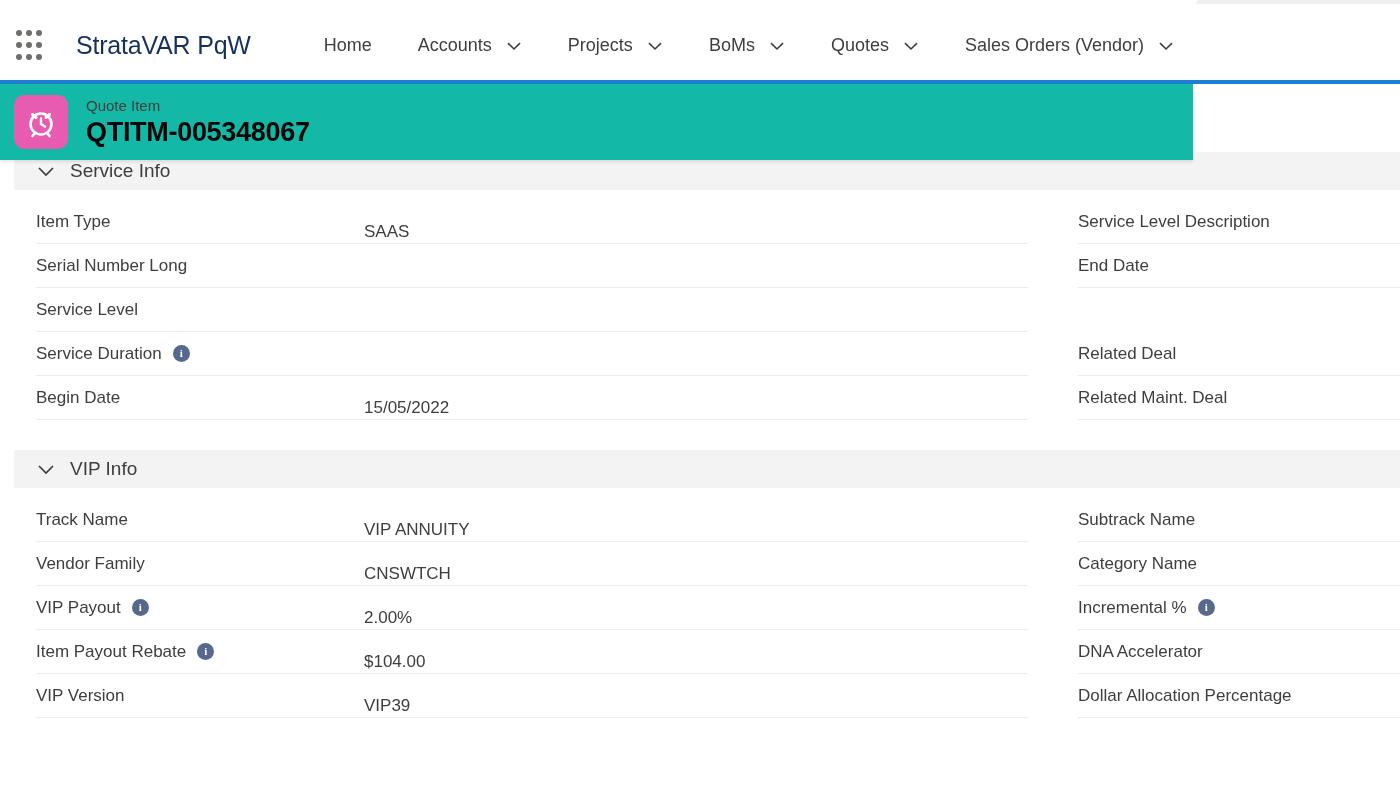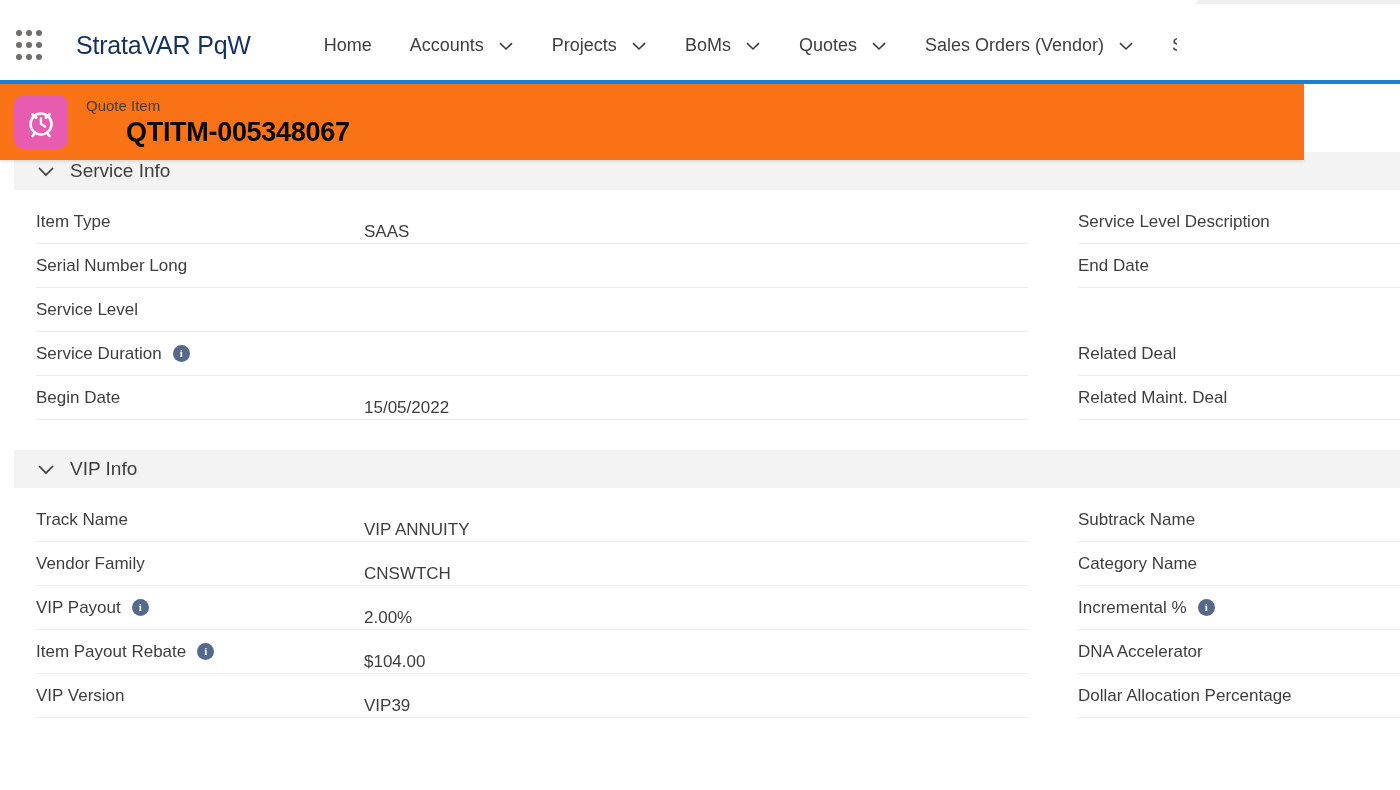--- a/index.html
+++ b/index.html
@@ -80,21 +80,21 @@
     color: #16325c;
     font-weight: 400;
     margin-left: 26px;
     letter-spacing: -0.2px;
   }
 
   .nav-items {
     display: flex;
     align-items: flex-start;
     margin-left: 56px;
-    gap: 4px;
+    gap: 12px;
   }
   .nav-item {
     display: flex;
     align-items: center;
     font-size: 18px;
     color: #3e3e3c;
     padding: 0 17px;
     height: 46px;
     cursor: pointer;
   }
@@ -103,23 +103,23 @@
     margin-left: 14px;
     display: inline-block;
     width: 16px; height: 16px;
   }
   .nav-caret svg { display: block; }
 
   
   .record-header {
     position: absolute;
     top: 84px; left: 0;
-    width: 1304px;
+    width: 1193px;
     height: 76px;
-    background: #f97316;
+    background: #14b8a6;
     display: flex;
     align-items: center;
     box-shadow: 0 2px 3px rgba(0,0,0,0.10);
     z-index: 5;
   }
   .record-icon {
     width: 54px; height: 54px;
     border-radius: 10px;
     background: #e75cb0;
     margin-left: 14px;
@@ -139,21 +139,20 @@
     font-size: 15px;
     color: #3e3e3c;
     line-height: 20px;
   }
   .record-name {
     font-size: 27px;
     font-weight: bold;
     color: #080707;
     line-height: 32px;
     letter-spacing: -0.3px;
-    margin-left: 40px;
   }
 
   
   .detail-card {
     position: absolute;
     top: 152px;
     left: 14px;
     width: 1390px;
     background: #ffffff;
   }

